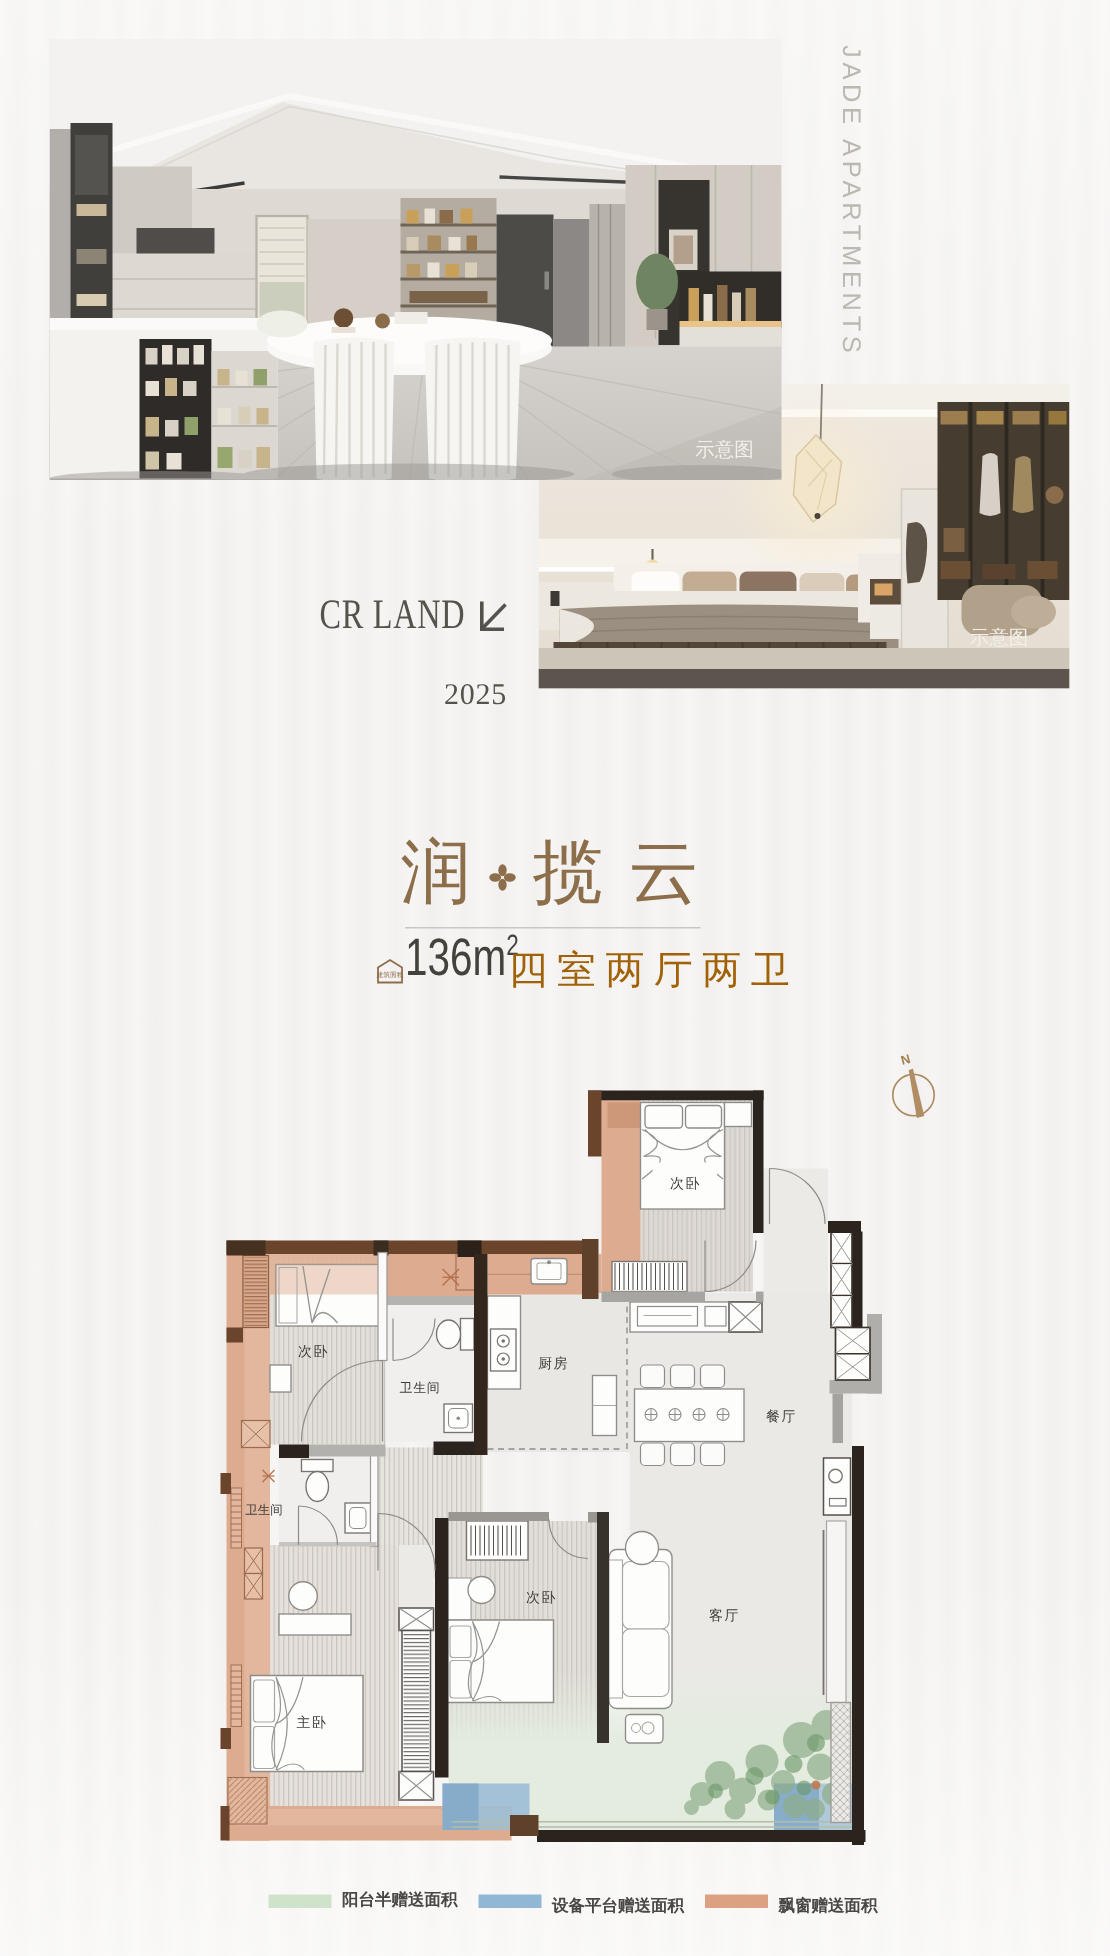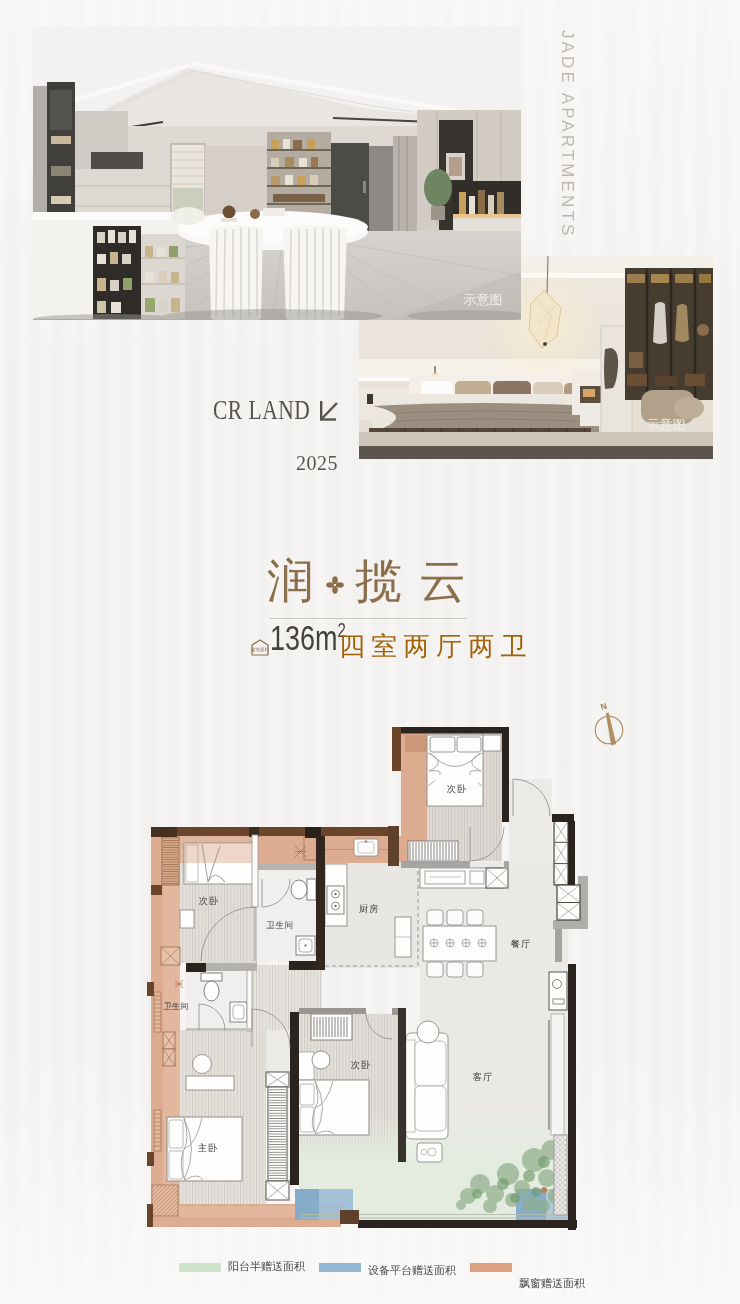--- a/index.html
+++ b/index.html
@@ -764,23 +764,23 @@
 
 <text x="208" y="1151" font-size="9.3" fill="#3f3d3a" text-anchor="middle" letter-spacing="1">主卧</text>
 
 <text x="176" y="1009" font-size="8.3" fill="#3f3d3a" text-anchor="middle" letter-spacing="0">卫生间</text>
 
 <circle cx="609" cy="730" r="13.8" fill="none" stroke="#ad8b60" stroke-width="1.1"></circle>
 <polygon points="605.8,713.5 608.6,712.4 616.2,744 611.2,745.4" fill="#b08d62"></polygon>
 <text x="601.5" y="710" font-size="8.5" fill="#a3814f" transform="rotate(-15 601.5 710)" font-weight="bold">N</text>
 </svg>
 
-<div class="abs" style="left:0;top:1258px;width:740px;height:20px;font-size:11px;color:#4a4846;">
+<div class="abs" style="left:0;top:1258px;width:740px;height:20px;font-size:11px;color:#4a4846;font-weight:bold;">
 
   <div class="abs" style="left:179px;top:5px;width:42px;height:9px;background:#cfe3ca;"></div>
   <div class="abs" style="left:228px;top:1px;">阳台半赠送面积</div>
 
   <div class="abs" style="left:319px;top:5px;width:42px;height:9px;background:#92b7d4;"></div>
   <div class="abs" style="left:368px;top:5px;">设备平台赠送面积</div>
 
   <div class="abs" style="left:470px;top:5px;width:42px;height:9px;background:#dca183;"></div>
-  <div class="abs" style="left:519px;top:18px;">飘窗赠送面积</div>
+  <div class="abs" style="left:519px;top:5px;">飘窗赠送面积</div>
 </div>
 
 </body></html>

